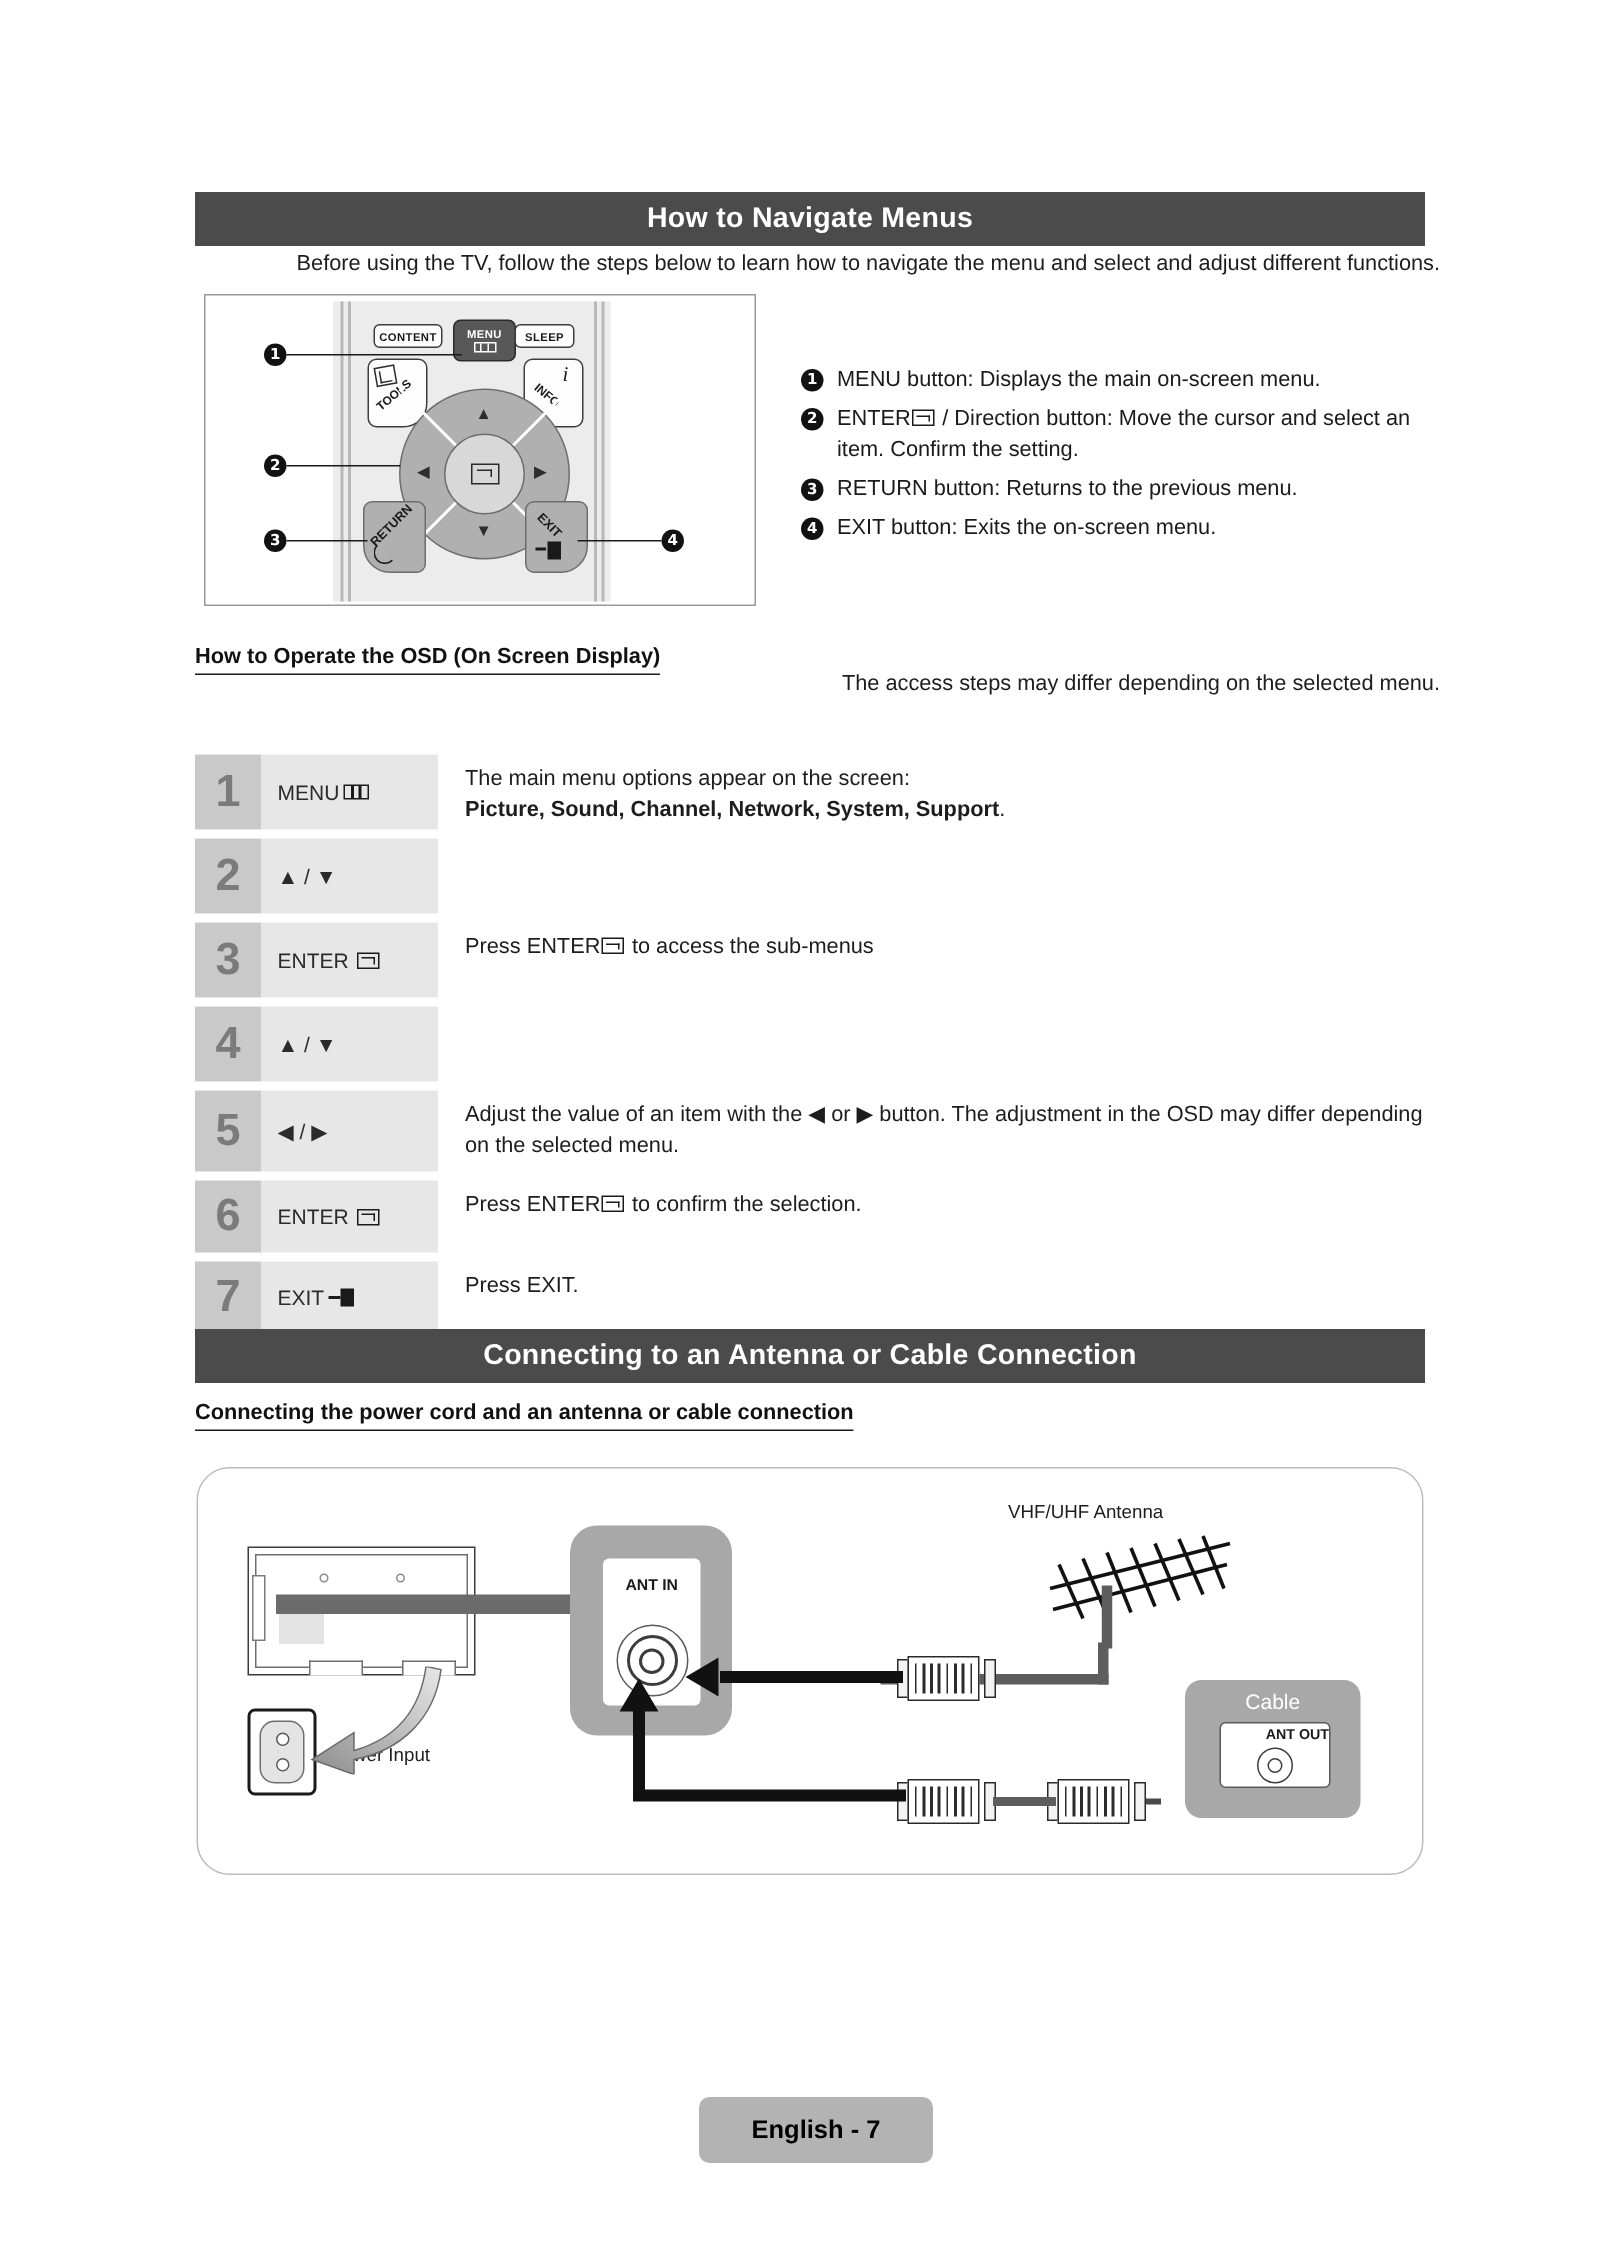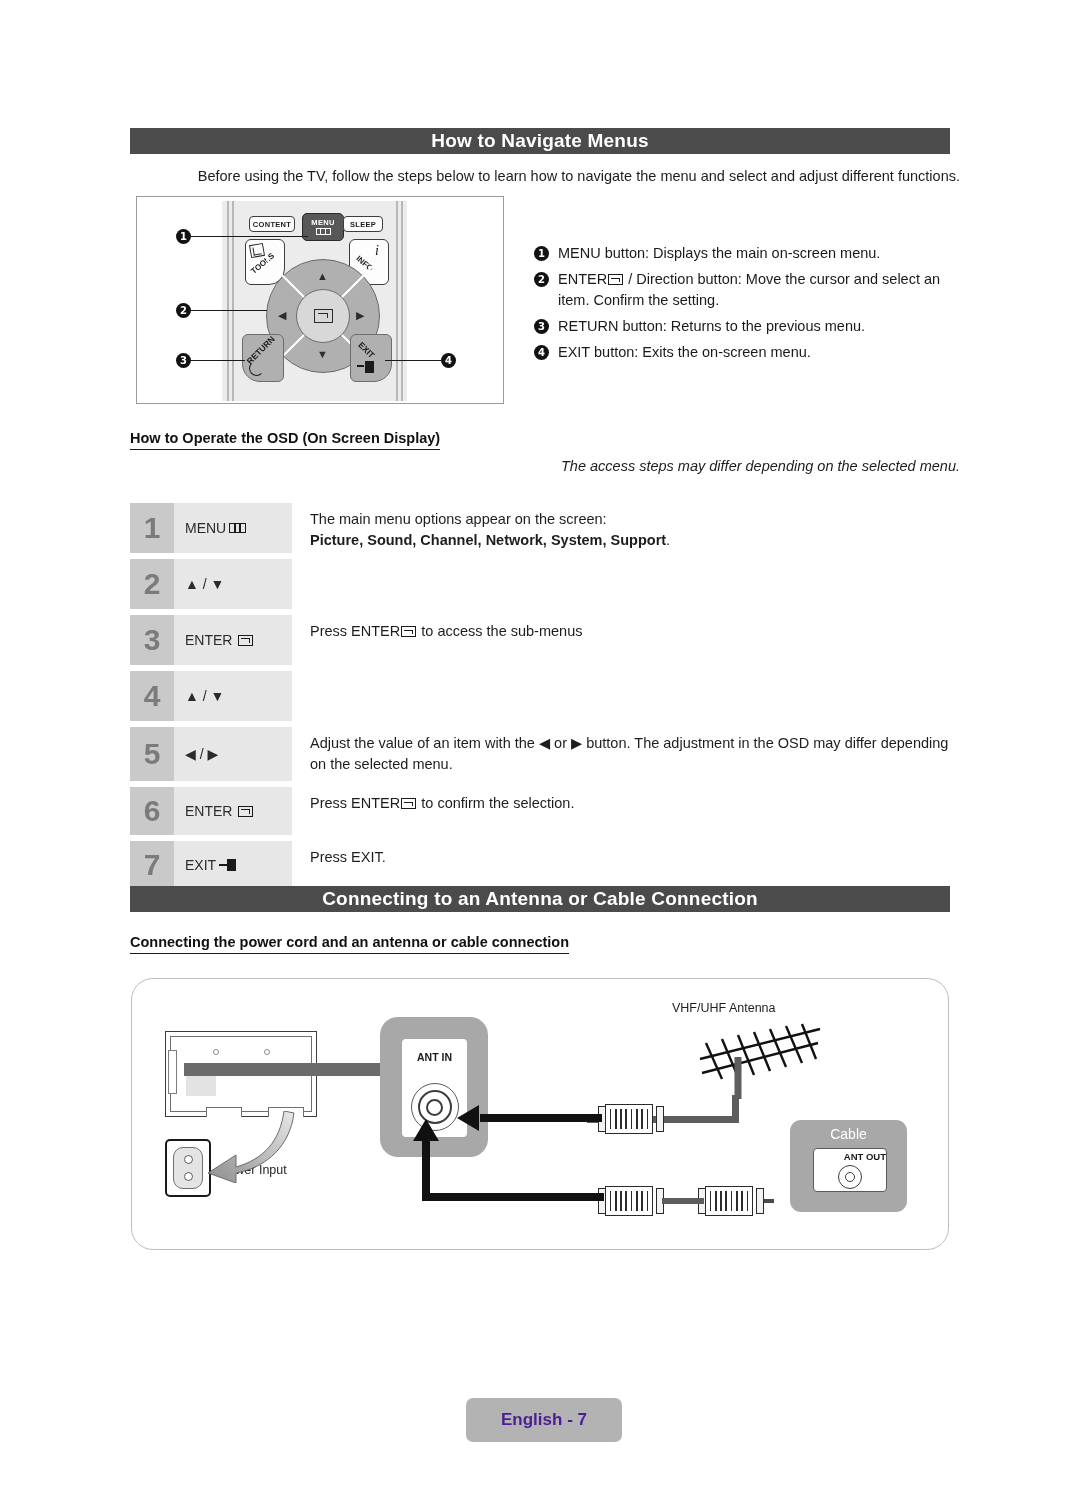--- a/index.html
+++ b/index.html
@@ -15,21 +15,21 @@
     color: #1a1a1a;
     overflow: hidden;
   }
   .page { position: absolute; inset: 0; }
 
   
   .section-bar {
     position: absolute;
     left: 130px;
     width: 820px;
-    height: 26px;
+    height: 36px;
     background: #4c4b4b;
     color: #ffffff;
     font-size: 19px;
     font-weight: bold;
     display: flex;
     align-items: center;
     justify-content: center;
     letter-spacing: .2px;
   }
 
@@ -386,21 +386,21 @@
     display:flex; align-items:center; justify-content:center; background:#fff;
   }
   .ant-out-ring span { width: 8px; height: 8px; border-radius: 50%; border: 1.6px solid #3d3d3d; }
 
   
   .footer {
     position: absolute; left: 466px; top: 1398px;
     width: 156px; height: 44px; background: #b3b3b3;
     border-radius: 7px;
     display: flex; align-items: center; justify-content: center;
-    font-size: 17px; font-weight: bold; color: #4c1d95;
+    font-size: 17px; font-weight: bold; color: #000000;
   }
 </style>
 </head>
 <body>
 
 <div class="page">
 
   <div class="section-bar" style="top:128px;">How to Navigate Menus</div>
 
   <div class="intro-text" style="top:168px;">Before using the TV, follow the steps below to learn how to navigate the menu and select and adjust different functions.</div>
@@ -481,21 +481,21 @@
       <span class="legend-bullet">3</span>
       <span class="legend-text"><span>RETURN</span><span> button: Returns to the previous menu.</span></span>
     </div>
     <div class="legend-row">
       <span class="legend-bullet">4</span>
       <span class="legend-text"><span>EXIT</span><span> button: Exits the on-screen menu.</span></span>
     </div>
   </div>
 
   <div class="sub-heading" style="top:430px;">How to Operate the OSD (On Screen Display)</div>
-  <div class="intro-text" style="top:458px;font-style:italic;">The access steps may differ depending on the selected menu.</div>
+  <div class="intro-text" style="top:448px;">The access steps may differ depending on the selected menu.</div>
 
   <div class="steps">
 
     <div class="step-row">
       <div class="step-num h50">1</div>
       <div class="step-key h50">
           <span>MENU</span>
           <span class="menu-icon-inline">
             <i></i>
             <i></i>

